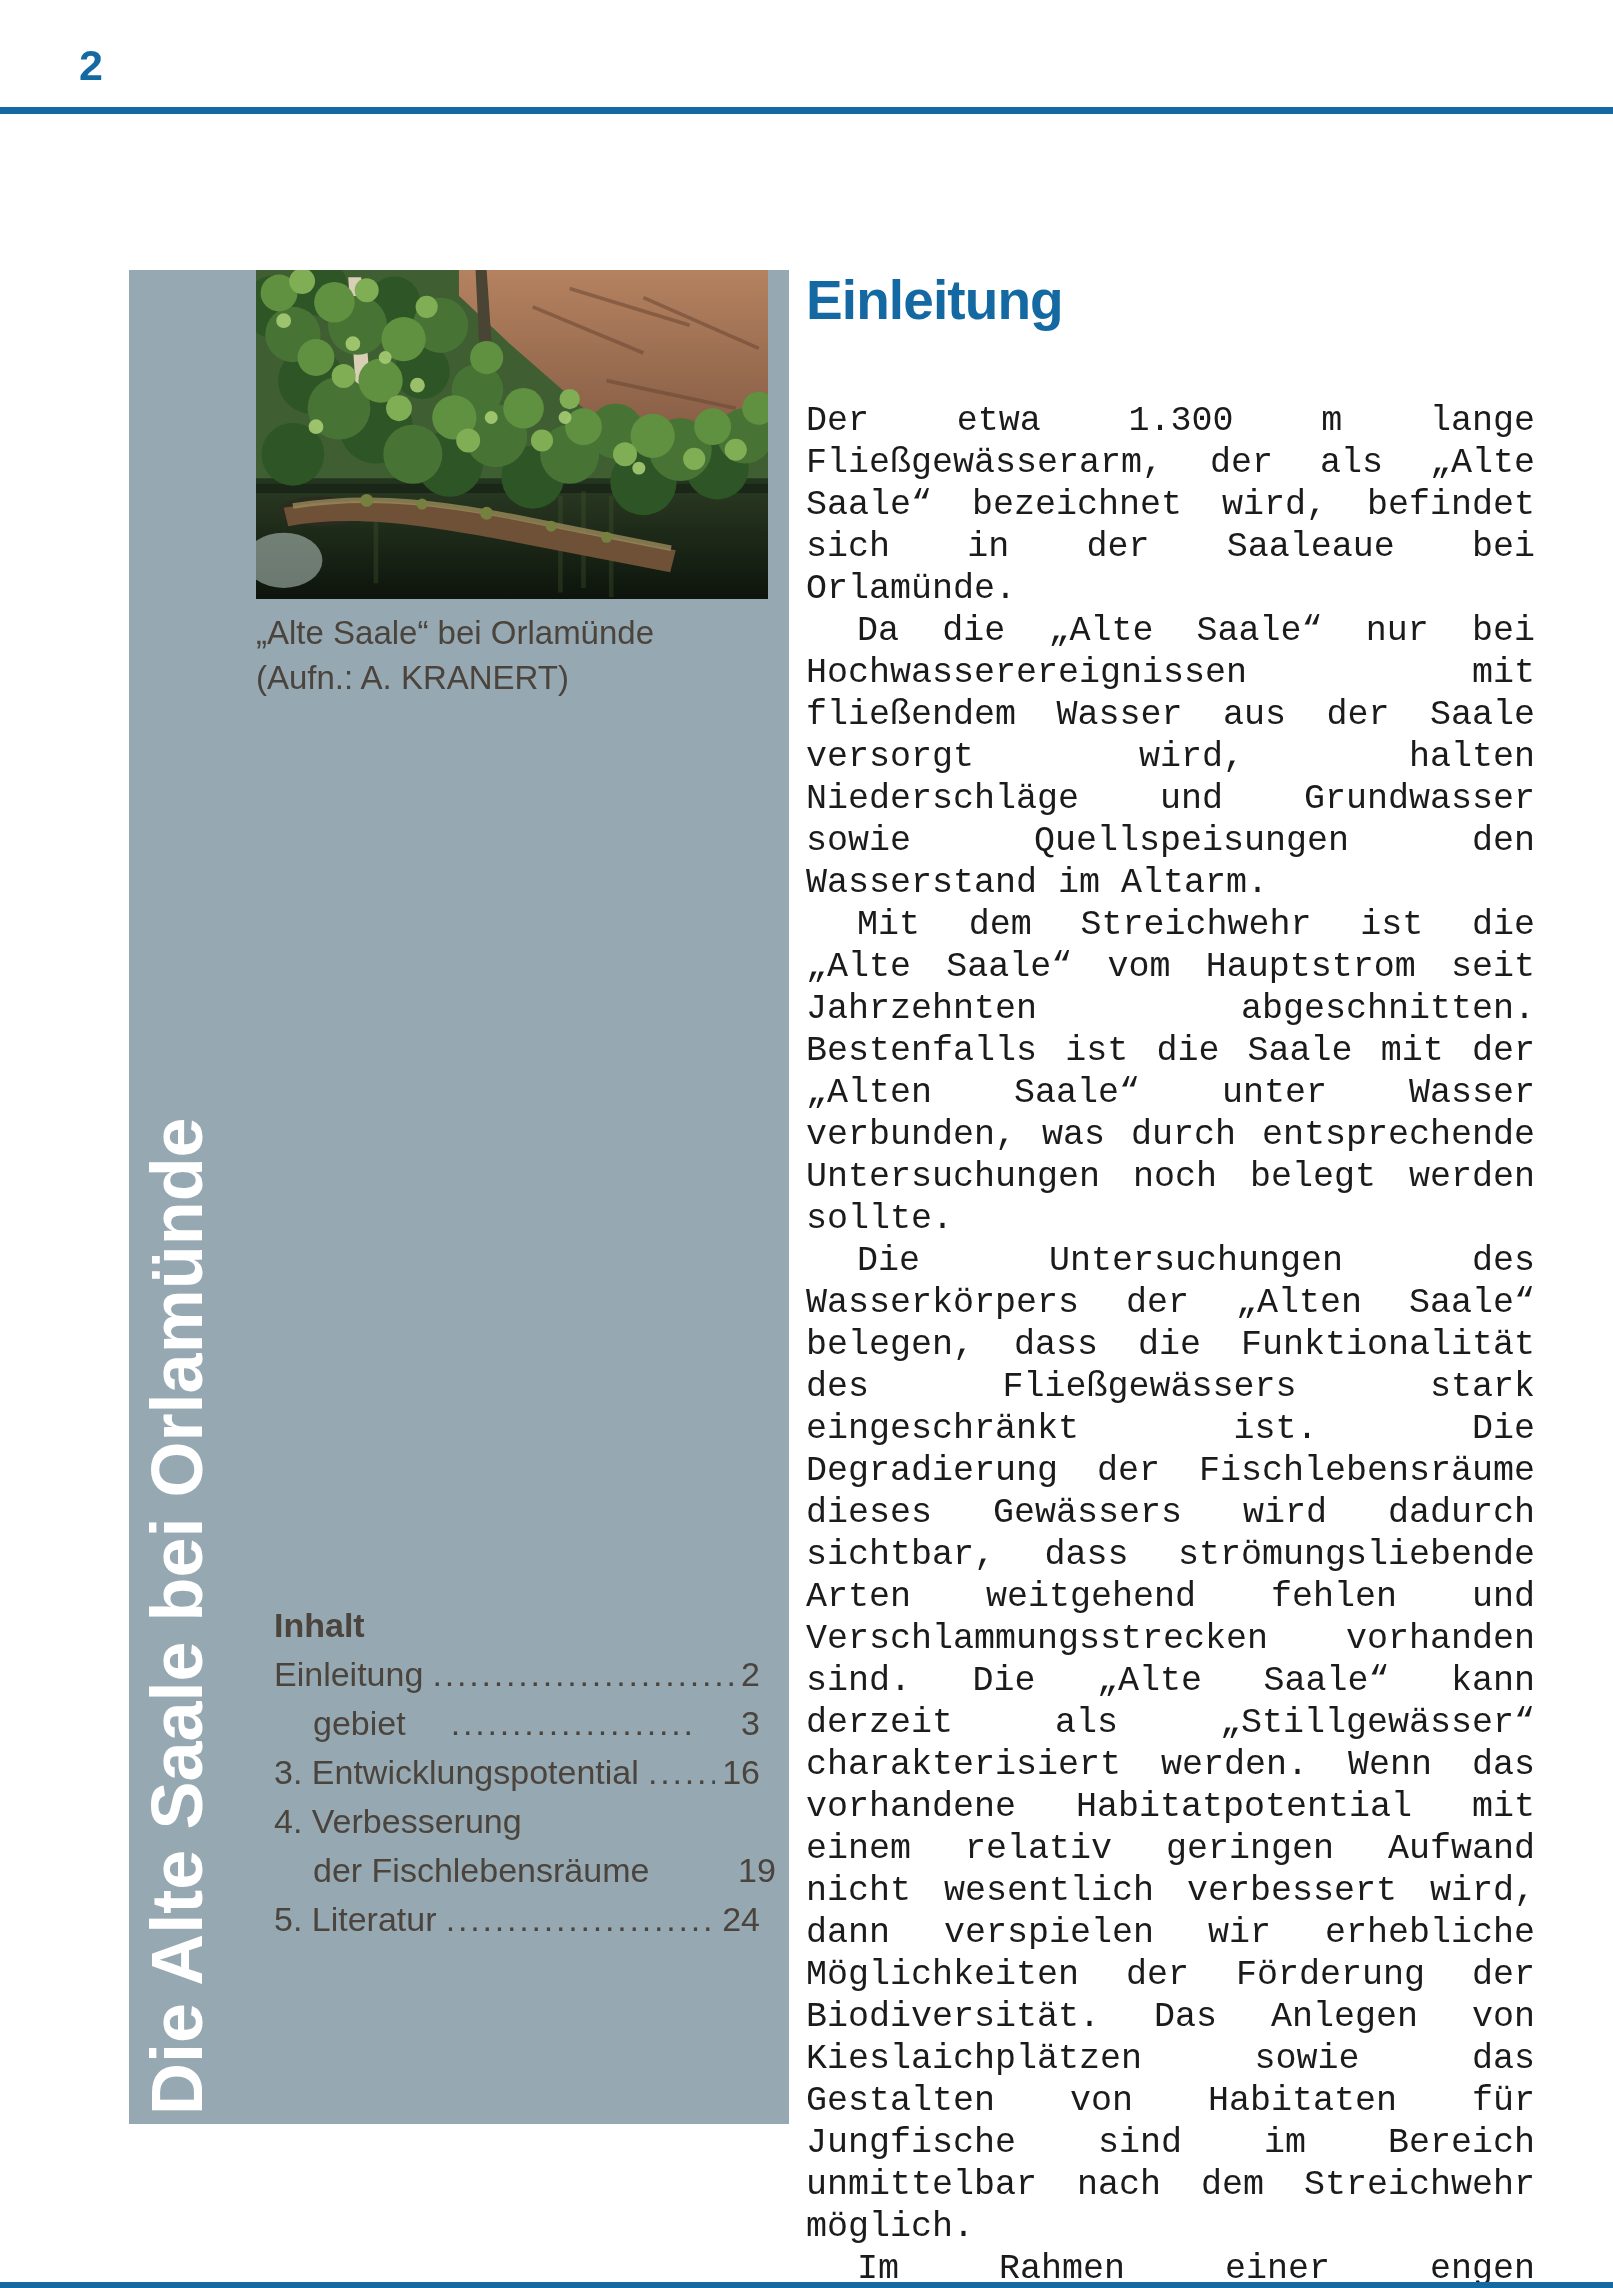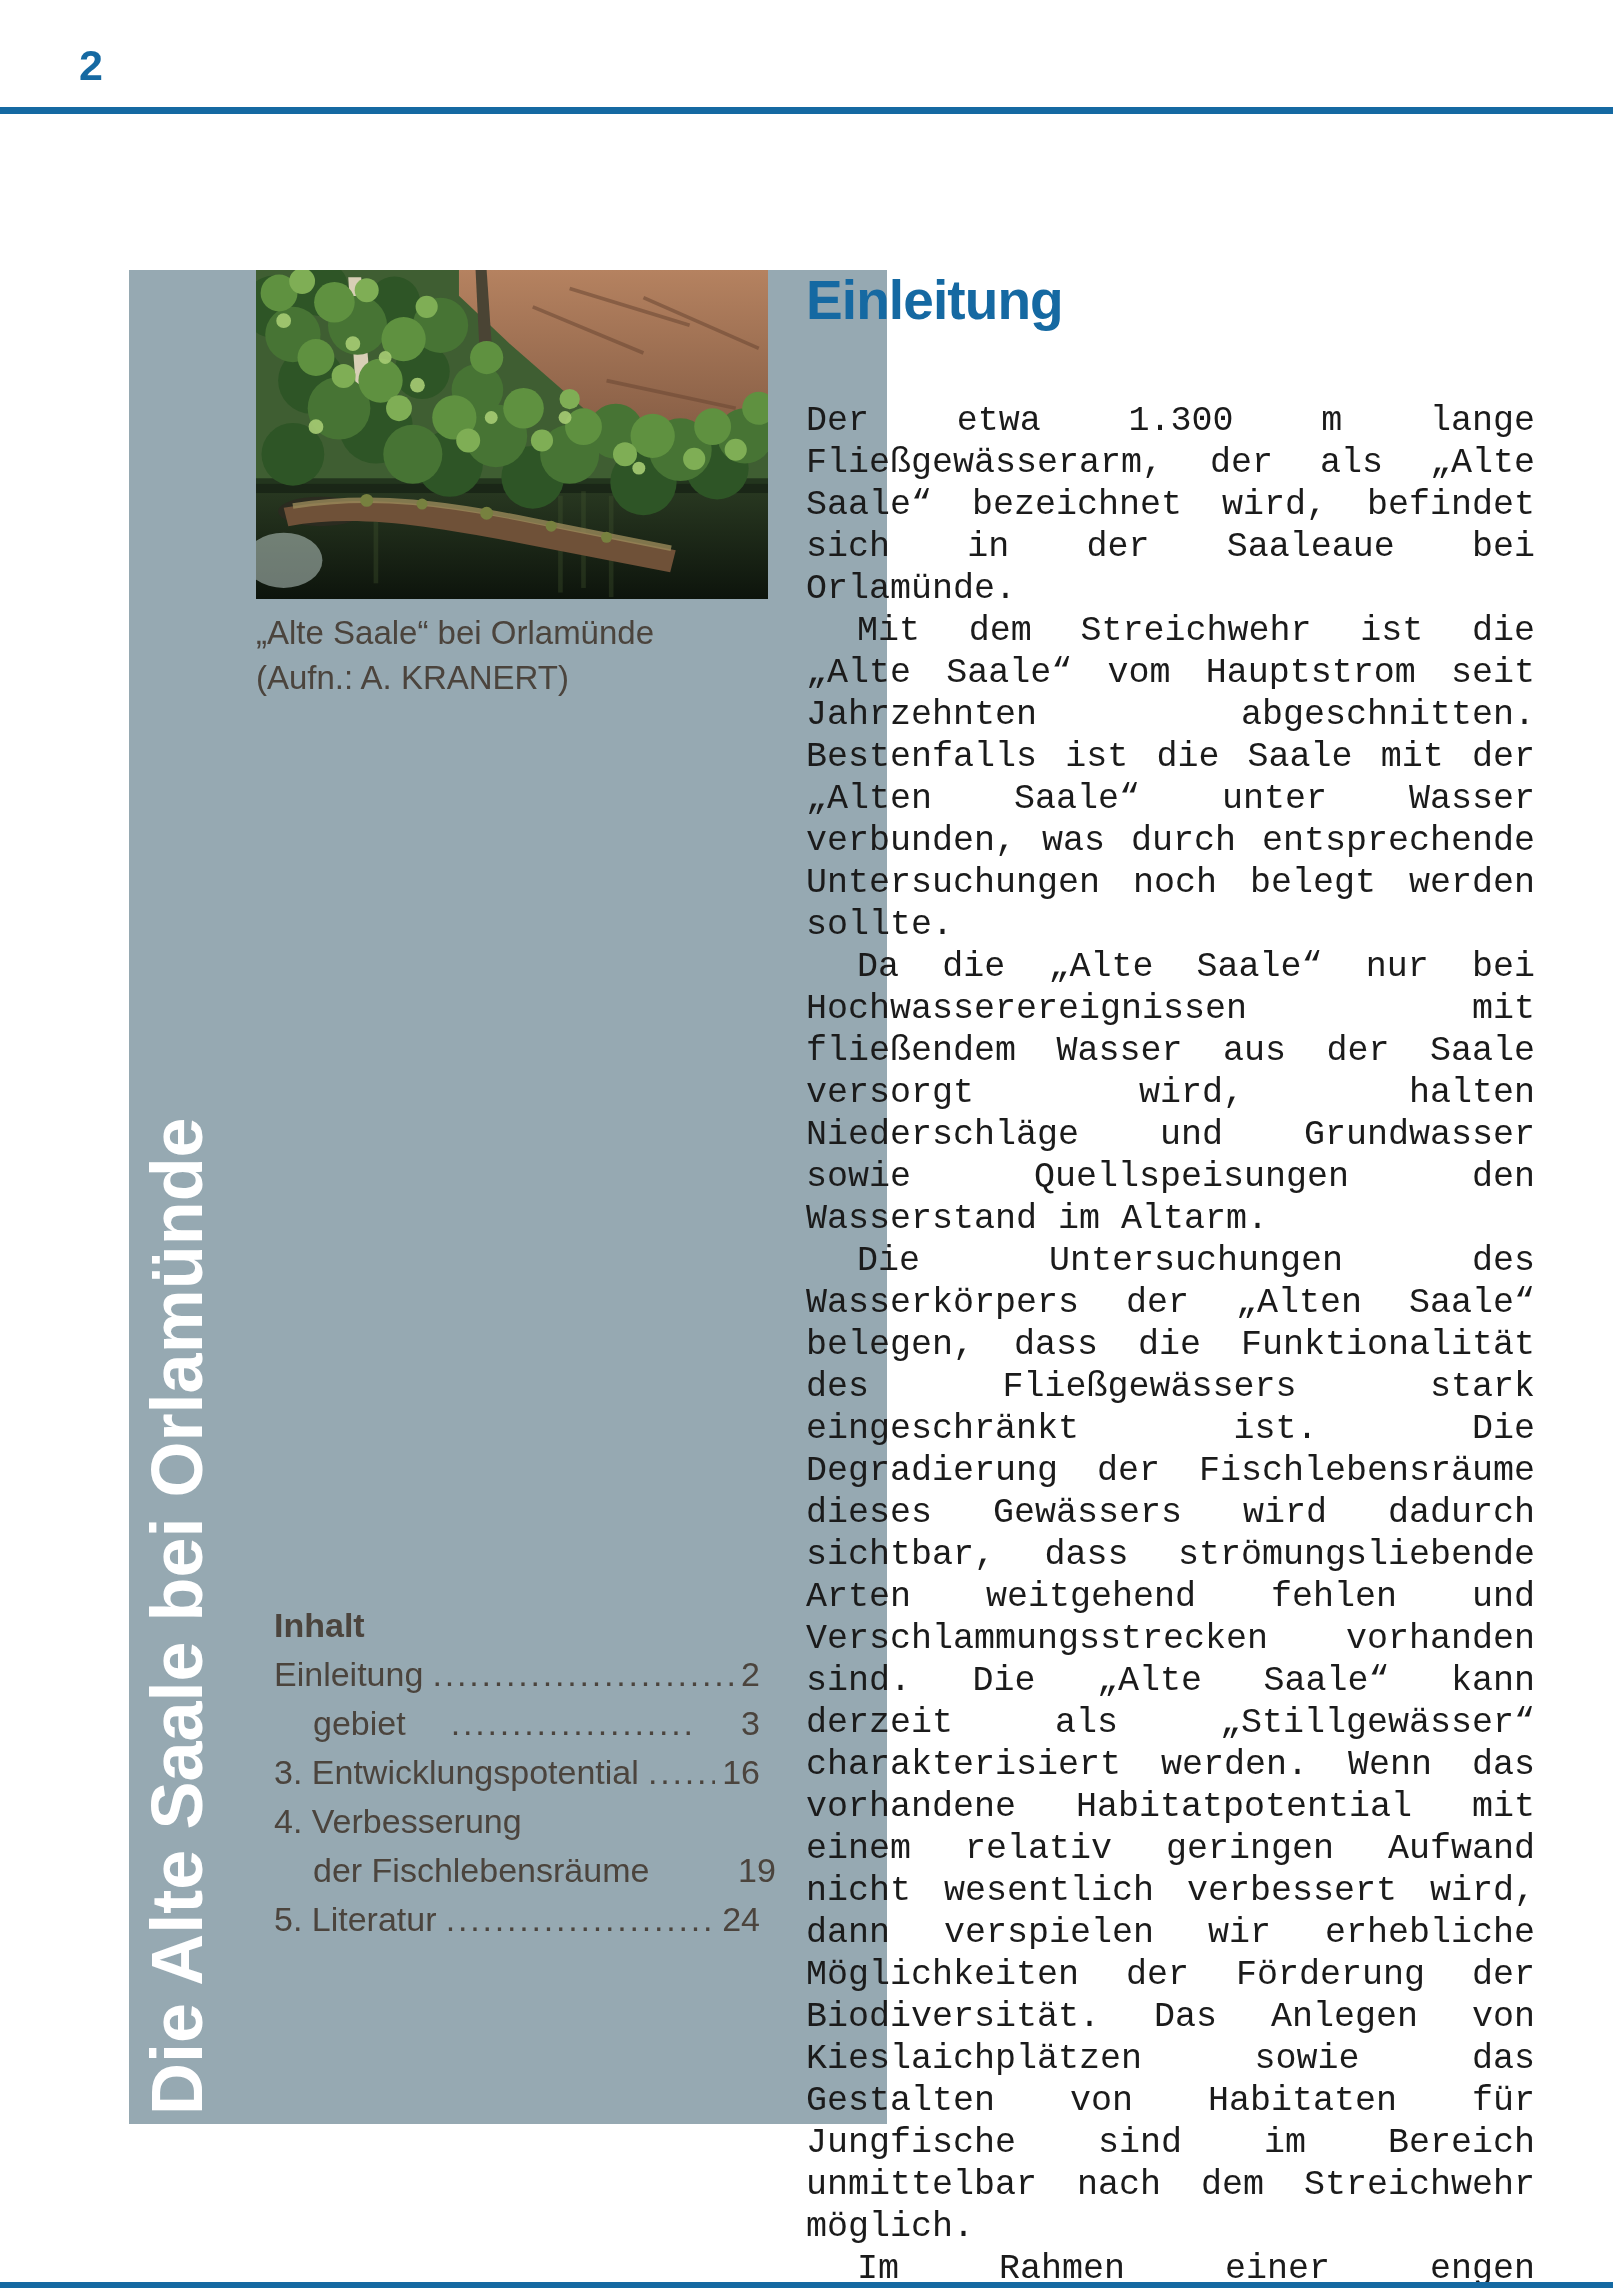--- a/index.html
+++ b/index.html
@@ -11,21 +11,21 @@
   }
   .rule { position:absolute; left:0; width:1613px; height:6.5px; background:var(--accent); }
   .rule.top { top:107px; }
   .rule.bottom { top:2282px; }
   .pagenum {
     position:absolute; left:79px; top:44px;
     font-size:43px; font-weight:bold; color:var(--accent); line-height:1;
   }
   
   .sidebar {
-    position:absolute; left:129px; top:270px; width:758px; height:1854px;
+    position:absolute; left:129px; top:270px; width:660px; height:1854px;
     background:var(--sidebar-bg);
   }
   .photo {
     position:absolute; left:127px; top:0; width:512px; height:329px; overflow:hidden;
   }
   .photo svg { display:block; width:512px; height:329px; }
   .caption {
     position:absolute; left:127px; top:340px; width:498px;
     font-size:33px; line-height:45px; color:var(--warmgray);
   }
@@ -226,22 +226,22 @@
         <span class="toc-dots"></span>
         <span class="toc-page">24</span>
       </div>
     </div>
   </div>
 
   <div class="main">
     <h1 class="heading">Einleitung</h1>
     <div class="bodycopy">
       <p>Der etwa 1.300 m lange Fließgewässerarm, der als „Alte Saale“ bezeichnet wird, befindet sich in der Saaleaue bei Orlamünde.</p>
+      <p>Da die „Alte Saale“ nur bei Hochwasserereignissen mit fließendem Wasser aus der Saale versorgt wird, halten Niederschläge und Grundwasser sowie Quellspeisungen den Wasserstand im Altarm.</p>
       <p>Mit dem Streichwehr ist die „Alte Saale“ vom Hauptstrom seit Jahrzehnten abgeschnitten. Bestenfalls ist die Saale mit der „Alten Saale“ unter Wasser verbunden, was durch entsprechende Untersuchungen noch belegt werden sollte.</p>
-      <p>Da die „Alte Saale“ nur bei Hochwasserereignissen mit fließendem Wasser aus der Saale versorgt wird, halten Niederschläge und Grundwasser sowie Quellspeisungen den Wasserstand im Altarm.</p>
       <p>Die Untersuchungen des Wasserkörpers der „Alten Saale“ belegen, dass die Funktionalität des Fließgewässers stark eingeschränkt ist. Die Degradierung der Fischlebensräume dieses Gewässers wird dadurch sichtbar, dass strömungsliebende Arten weitgehend fehlen und Verschlammungsstrecken vorhanden sind. Die „Alte Saale“ kann derzeit als „Stillgewässer“ charakterisiert werden. Wenn das vorhandene Habitatpotential mit einem relativ geringen Aufwand nicht wesentlich verbessert wird, dann verspielen wir erhebliche Möglichkeiten der Förderung der Biodiversität. Das Anlegen von Kieslaichplätzen sowie das Gestalten von Habitaten für Jungfische sind im Bereich unmittelbar nach dem Streichwehr möglich.</p>
       <p>Im Rahmen einer engen Zusammenarbeit zwischen dem Lehrstuhl für Aquatische Systembiologie der Technischen Universität München, dem Verband für Angeln und Naturschutz Thüringen und der Arbeitsgruppe Artenschutz Thüringen konnte die „Alte Saale“ eingehend untersucht und Empfehlungen für die Praxis abgeleitet werden.</p>
     </div>
   </div>
 
   <div class="rule bottom"></div>
 </div>
 
 
 </body></html>

